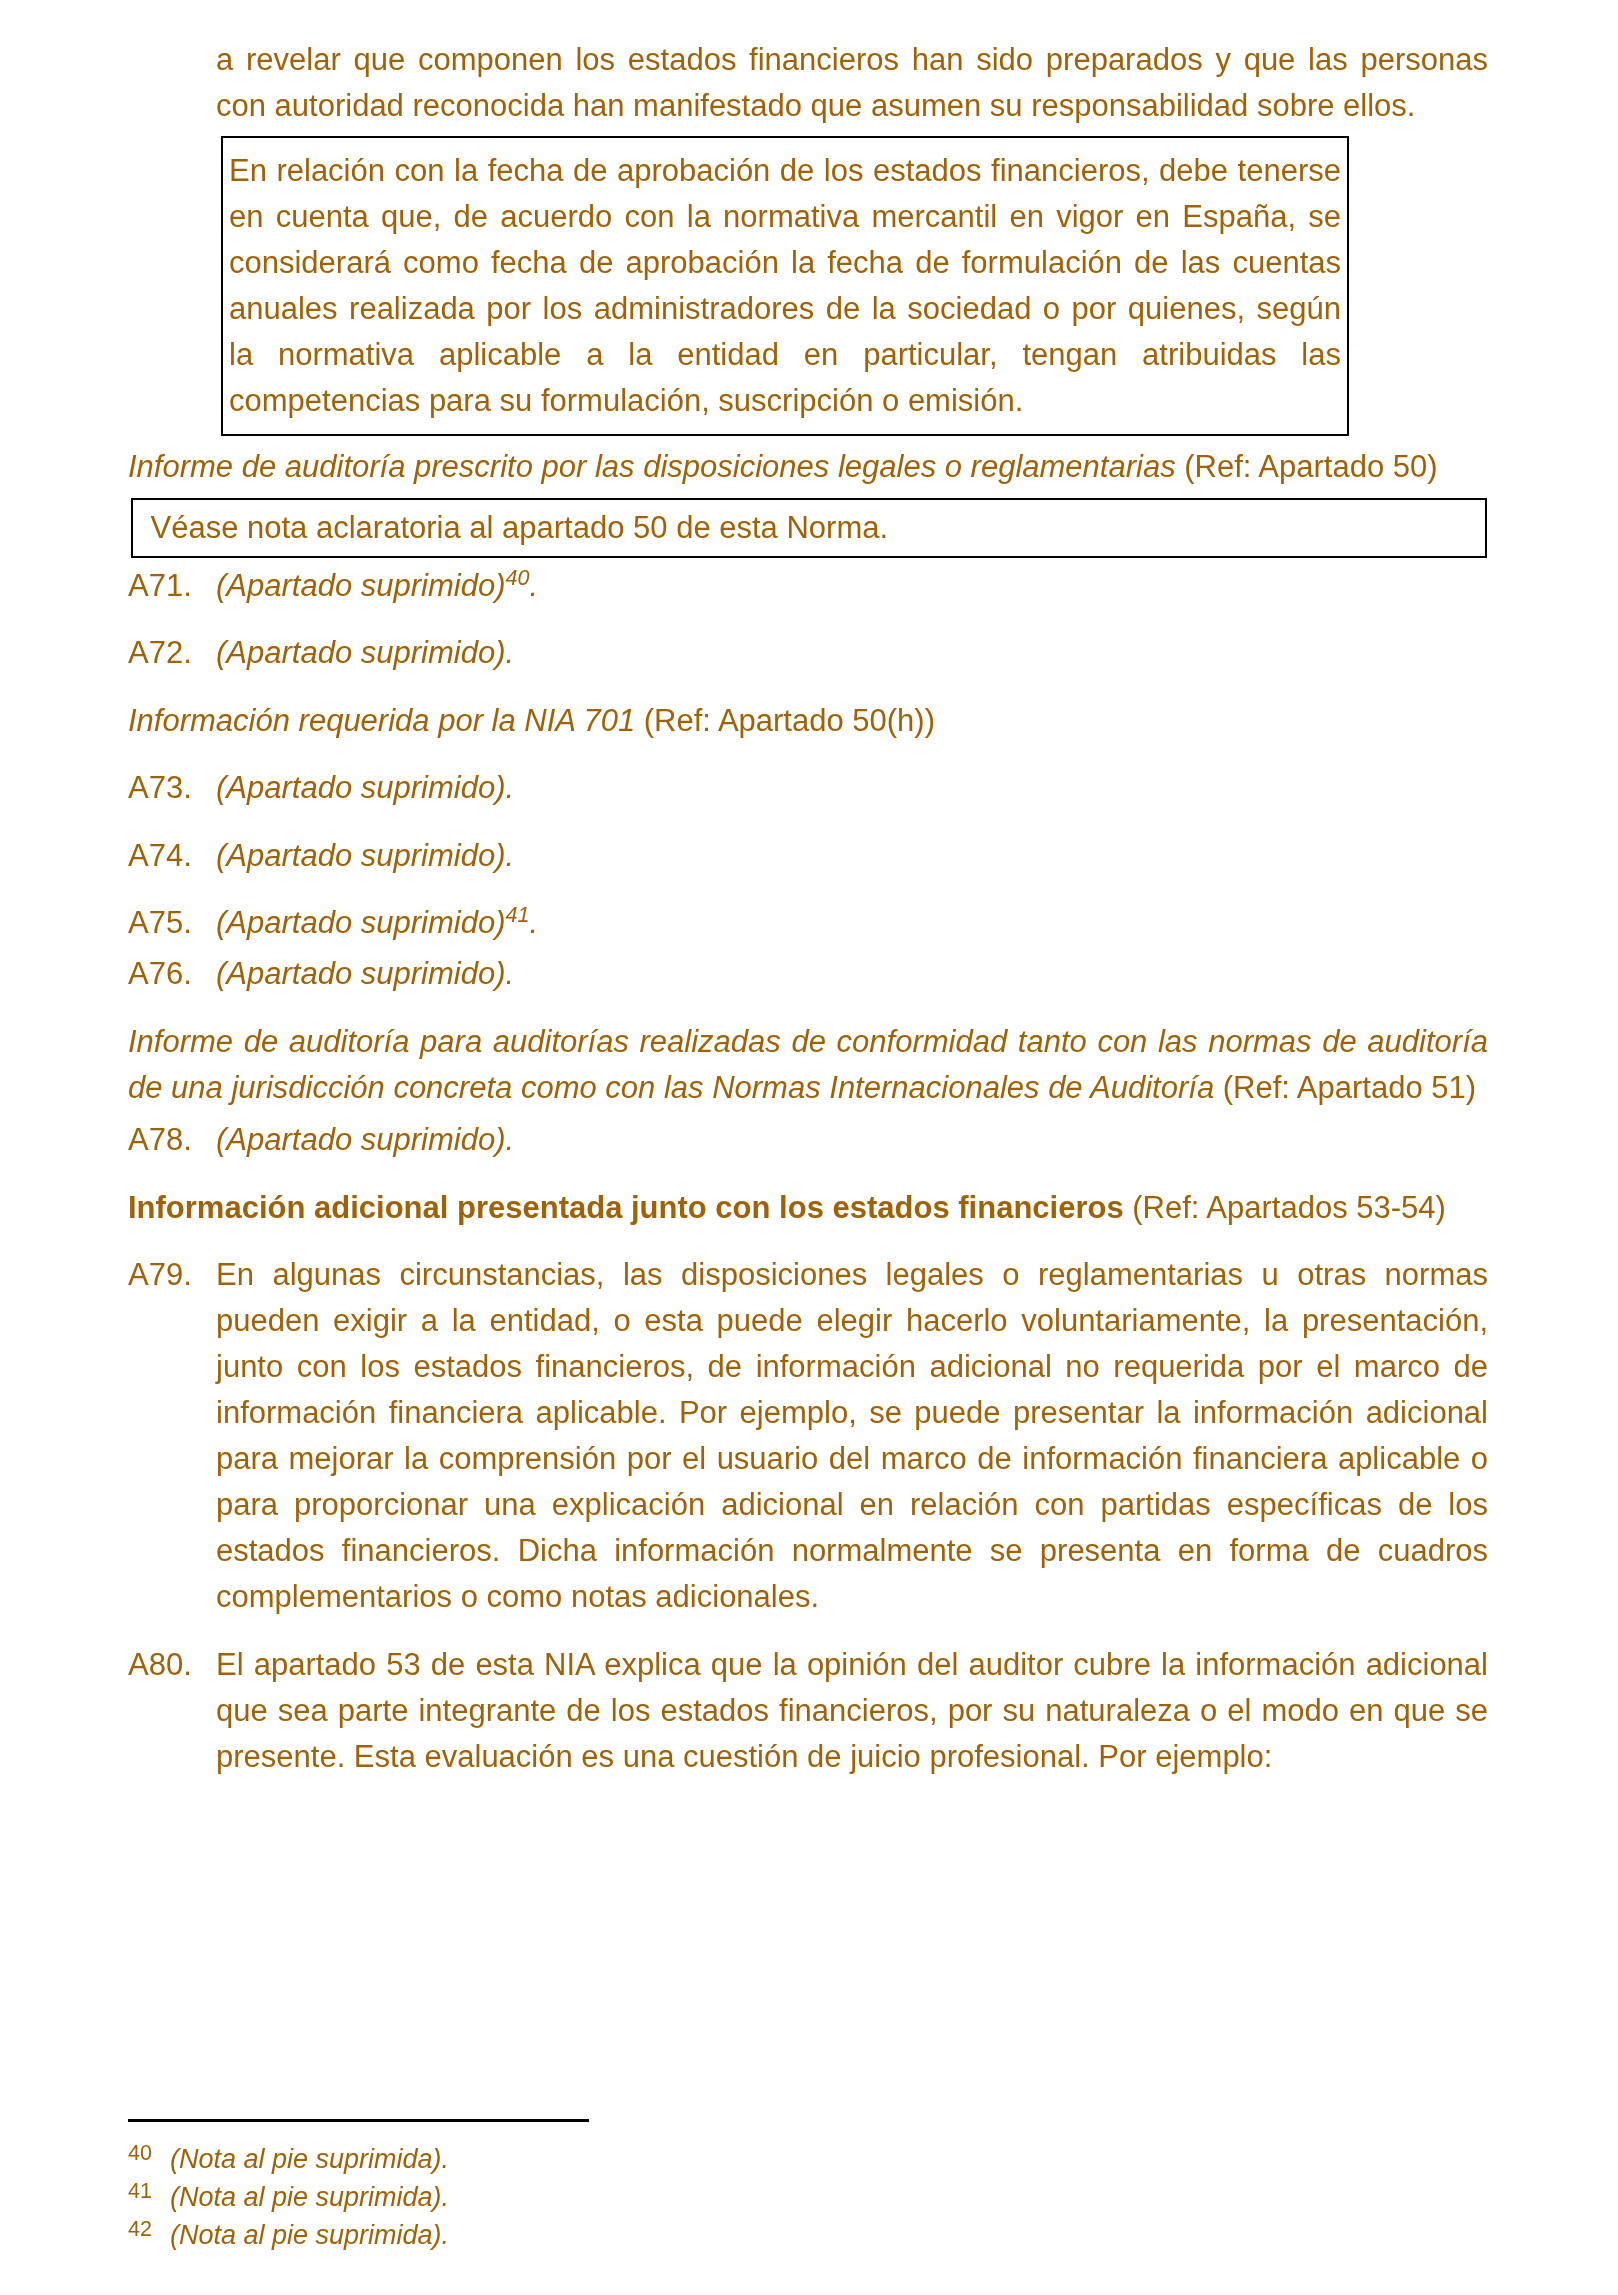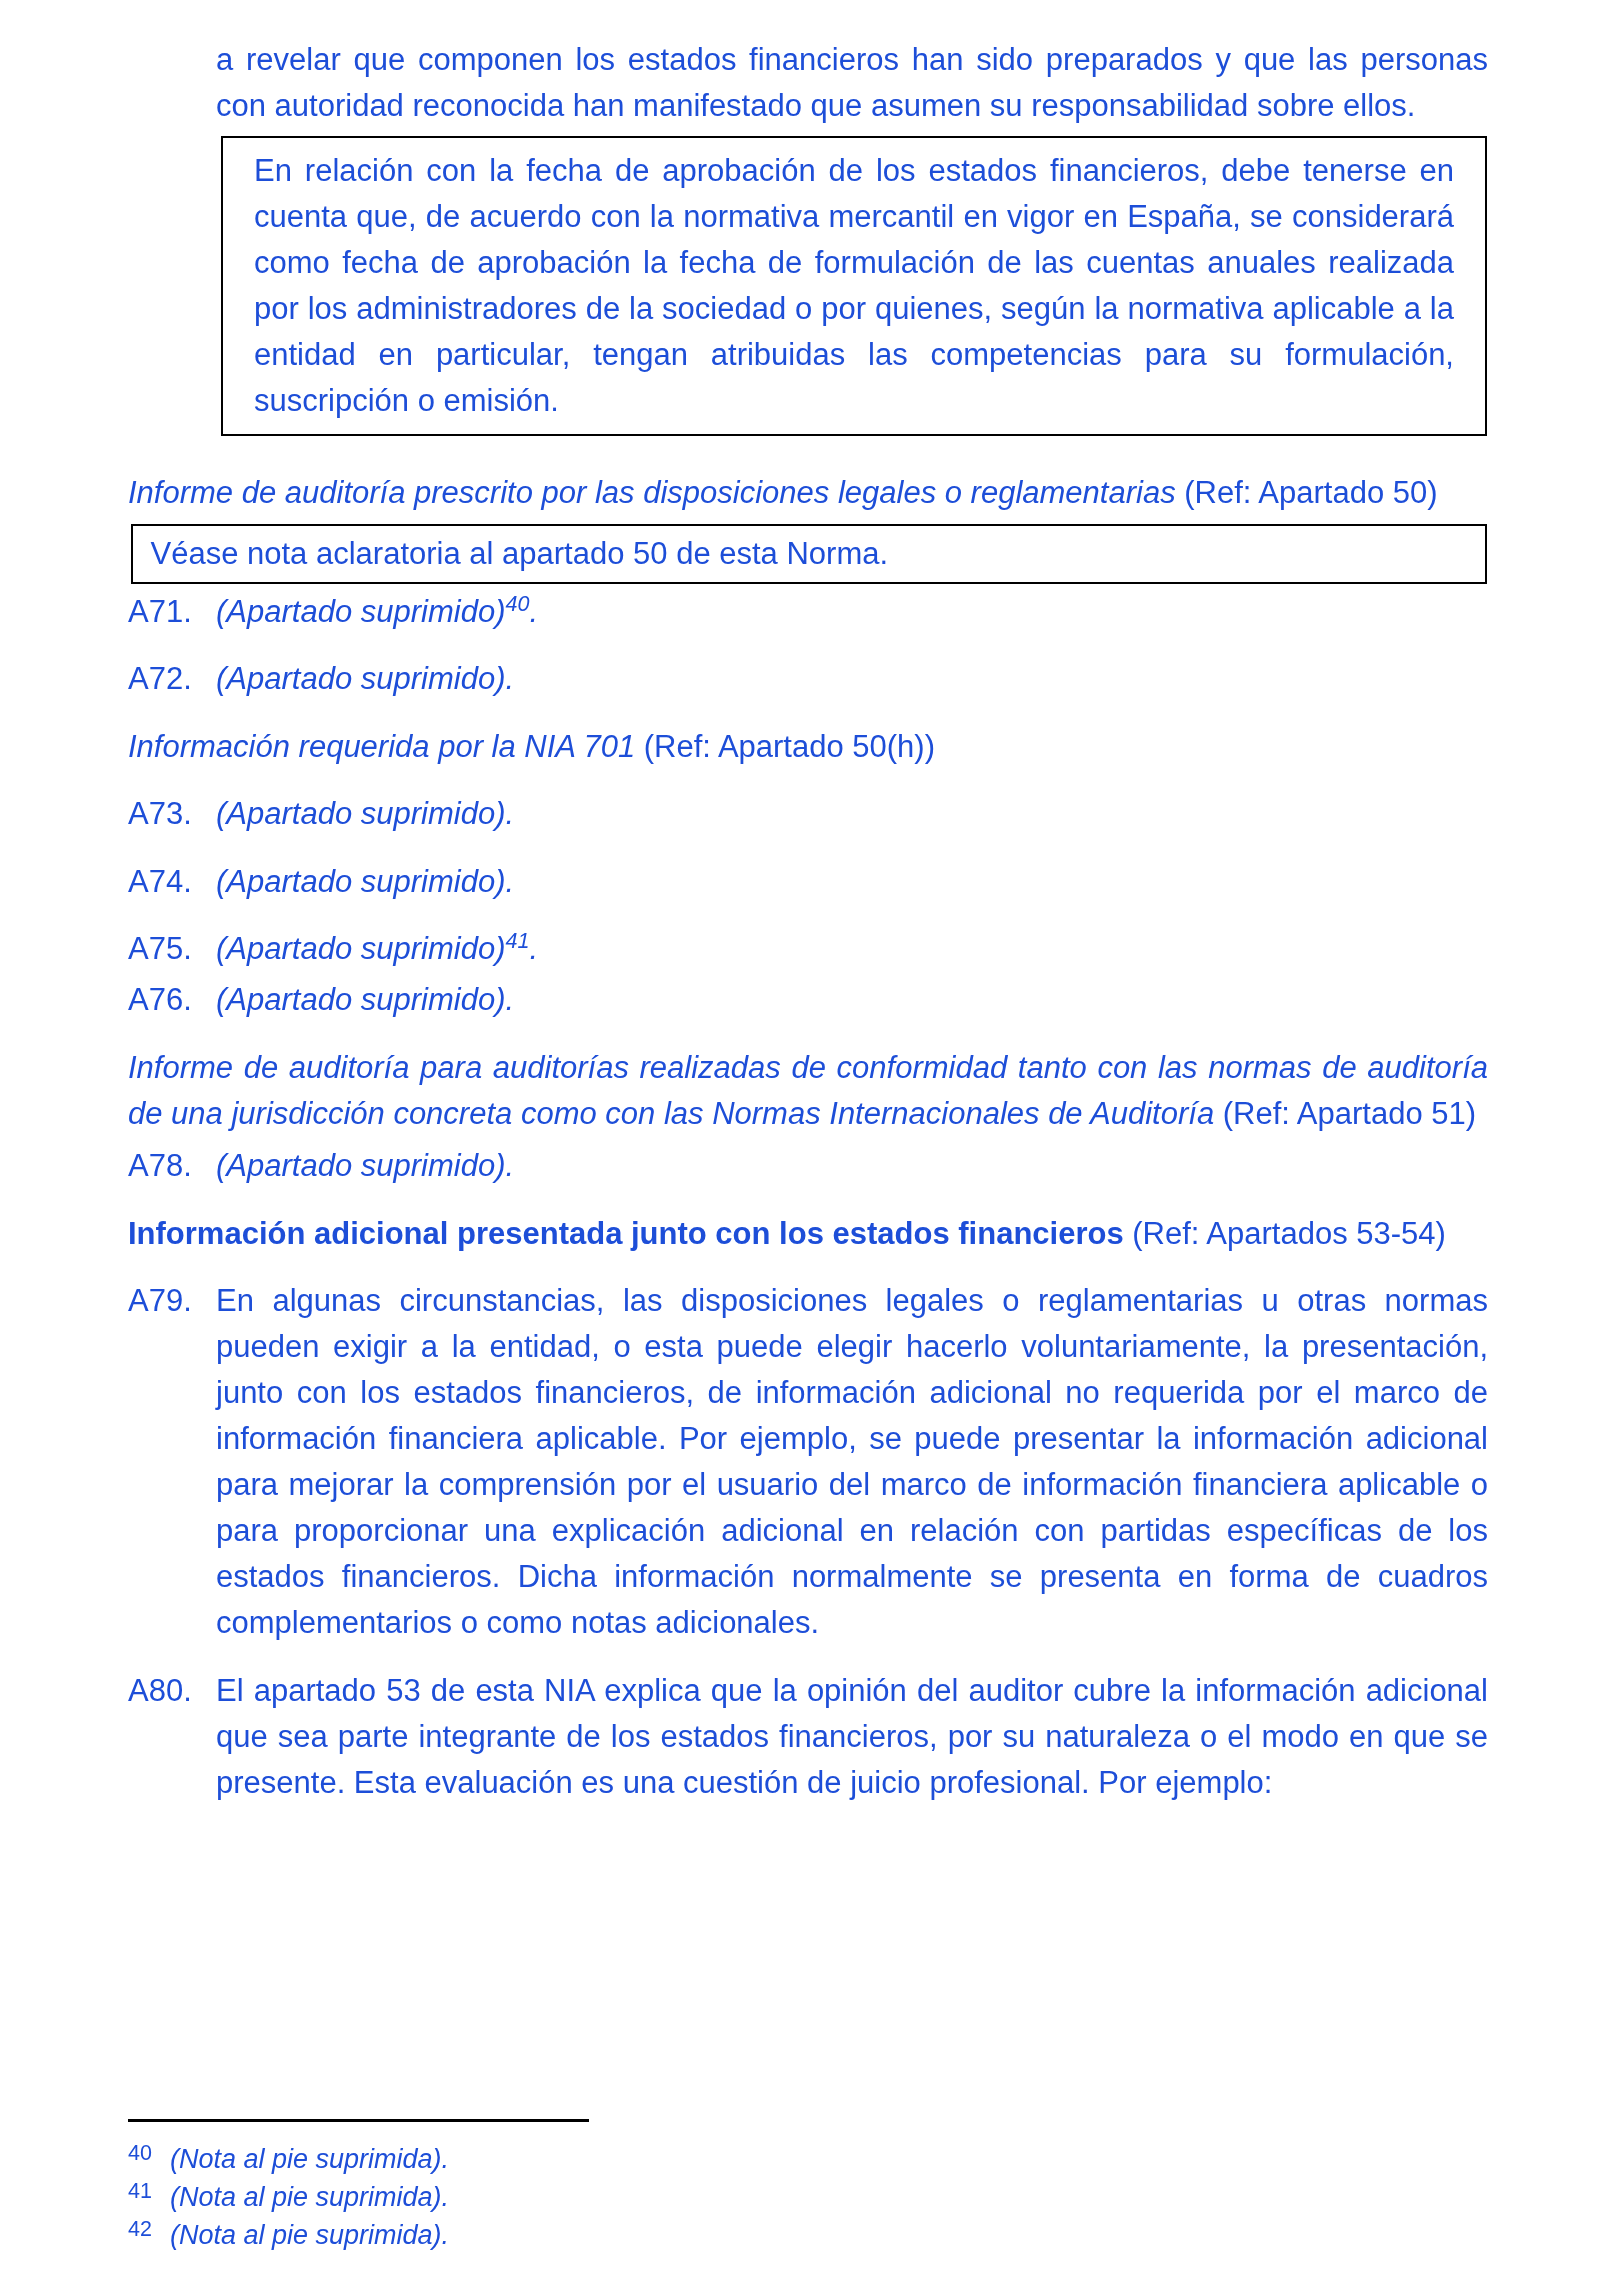--- a/index.html
+++ b/index.html
@@ -1,21 +1,21 @@
 <!DOCTYPE html>
 <html lang="es" style="font-size:13.2px"><head>
 <meta charset="utf-8">
 <style>
   html,body { margin:0; padding:0; background:#ffffff; }
   .page {
     position:relative;
     width:1618px;
     height:2295px;
     background:#ffffff;
-    color:#1d4ed8;
+    color:#a16207;
     font-family:"Liberation Sans","DejaVu Sans",sans-serif;
     font-size:31px;
     line-height:46px;
     overflow:hidden;
   }
   .content {
     position:absolute;
     left:128px;
     top:37px;
     width:1360px;
@@ -28,23 +28,23 @@
   .block   { margin:0 0 21.5px 0; }
 
   
   .hang { position:relative; padding-left:88px; }
   .hang .label { position:absolute; left:0; top:0; font-style:normal; }
 
   
   .outlined { border:2.5px solid #000000; box-sizing:border-box; }
   .approval-box {
     margin-left:93px;
-    width:1266px;
-    padding:10px 31px;
-    margin-bottom:34px;
+    width:1128px;
+    padding:10px 6px;
+    margin-bottom:8px;
   }
   .note-box {
     margin-left:2.5px;
     width:1356px;
     padding:5px 18px;
     margin-bottom:5px;
   }
 
   .mb8  { margin-bottom:6.6px; }
   .mb6  { margin-bottom:5px; }

